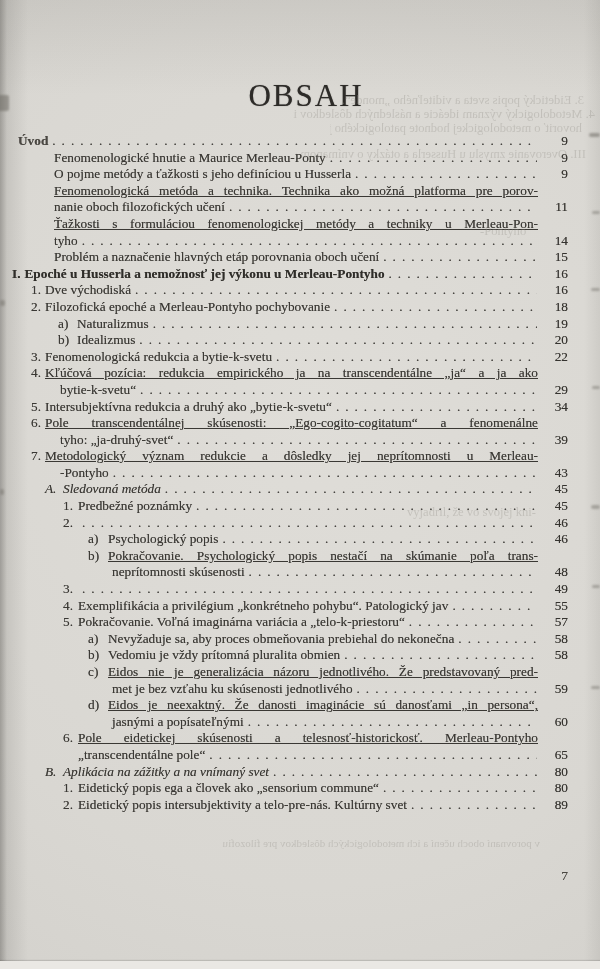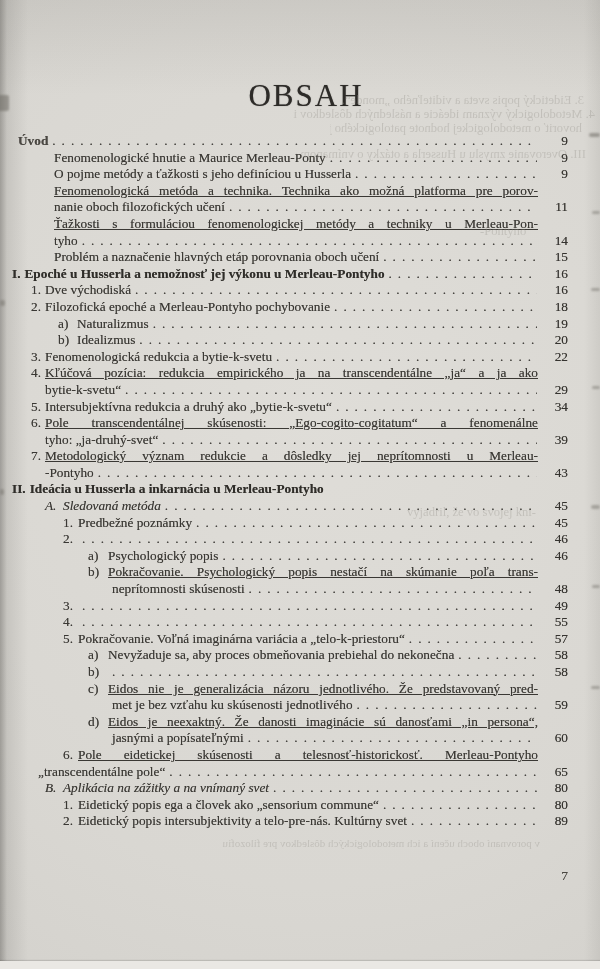--- a/index.html
+++ b/index.html
@@ -32,24 +32,24 @@
     flex:1 1 0;overflow:hidden;white-space:nowrap;
     letter-spacing:6px;margin:0 5px 0 4px;color:#45433f;
   }
   .pg{flex:none;width:26px;text-align:right;color:#35332f;}
   
   .c-h0{margin-left:18px;}
   .c-sec{margin-left:12px;}   .c-sec .m{margin-right:4px;}
   .c-d1{margin-left:54px;}
   .c-dA{margin-left:45px;}    .c-dA .m{width:18px;}
   .c-d2{margin-left:31px;}    .c-d2 .m{width:14px;}
-  .c-d2c{margin-left:45px;}
+  .c-d2c{margin-left:60px;}
   .c-d3{margin-left:58px;}    .c-d3 .m{width:19px;}
   .c-d2b{margin-left:63px;}   .c-d2b .m{width:15px;}
-  .c-d2bc{margin-left:38px;}
+  .c-d2bc{margin-left:78px;}
   .c-d3b{margin-left:88px;}   .c-d3b .m{width:20px;}
   .c-d3bc{margin-left:112px;}
   
   .b .t,.b .m{font-weight:700;color:#2f2d29;}
   .c-h0 .t{font-weight:700;color:#4a4742;}
   .i .t,.i .m{font-style:italic;}
   .j{margin-right:30px;}
   .j .t{flex:1 1 auto;text-align:justify;text-align-last:justify;text-decoration:underline;}
   
   .folio{
@@ -202,25 +202,20 @@
     <span class="m">7.</span>
     <span class="t">Metodologický význam redukcie a dôsledky jej neprítomnosti u Merleau-</span>
 
   </div>
       <div class="row c-d2c">
     <span class="m"></span>
     <span class="t">-Pontyho</span>
     <span class="leader">......................................................................</span>
     <span class="pg">43</span>
   </div>
-      <div class="row c-sec b">
-    <span class="m">II.</span>
-    <span class="t">Ideácia u Husserla a inkarnácia u Merleau-Pontyho</span>
-
-  </div>
       <div class="row c-dA i">
     <span class="m">A.</span>
     <span class="t">Sledovaná metóda</span>
     <span class="leader">......................................................................</span>
     <span class="pg">45</span>
   </div>
       <div class="row c-d2b">
     <span class="m">1.</span>
     <span class="t">Predbežné poznámky</span>
     <span class="leader">......................................................................</span>
@@ -248,37 +243,39 @@
     <span class="leader">......................................................................</span>
     <span class="pg">48</span>
   </div>
       <div class="row c-d2b">
     <span class="m">3.</span>
     <span class="leader">......................................................................</span>
     <span class="pg">49</span>
   </div>
       <div class="row c-d2b">
     <span class="m">4.</span>
+    <span class="t">Exemplifikácia a privilégium „konkrétneho pohybu“. Patologický jav</span>
     <span class="leader">......................................................................</span>
     <span class="pg">55</span>
   </div>
       <div class="row c-d2b">
     <span class="m">5.</span>
     <span class="t">Pokračovanie. Voľná imaginárna variácia a „telo-k-priestoru“</span>
     <span class="leader">......................................................................</span>
     <span class="pg">57</span>
   </div>
       <div class="row c-d3b">
     <span class="m">a)</span>
     <span class="t">Nevyžaduje sa, aby proces obmeňovania prebiehal do nekonečna</span>
     <span class="leader">......................................................................</span>
     <span class="pg">58</span>
   </div>
       <div class="row c-d3b">
     <span class="m">b)</span>
+    <span class="t">Vedomiu je vždy prítomná pluralita obmien</span>
     <span class="leader">......................................................................</span>
     <span class="pg">58</span>
   </div>
       <div class="row c-d3b j">
     <span class="m">c)</span>
     <span class="t">Eidos nie je generalizácia názoru jednotlivého. Že predstavovaný pred-</span>
 
   </div>
       <div class="row c-d3bc">
     <span class="m"></span>

